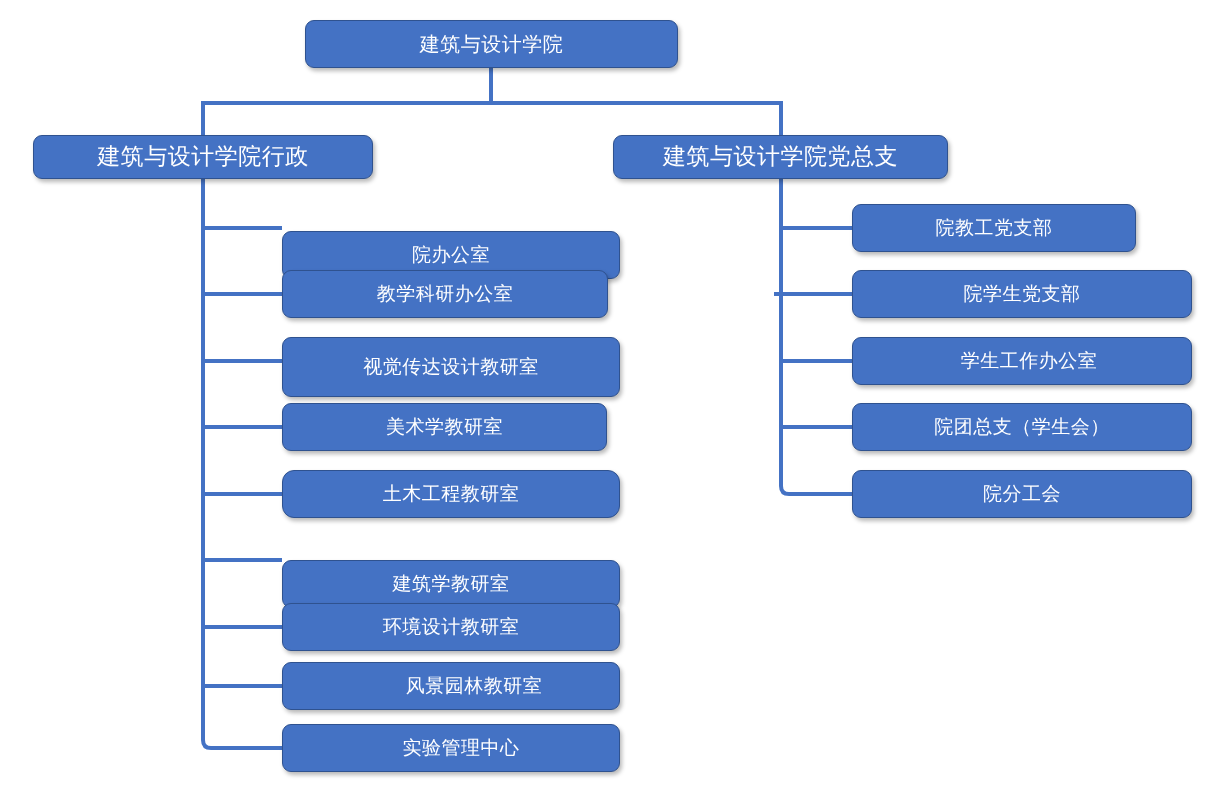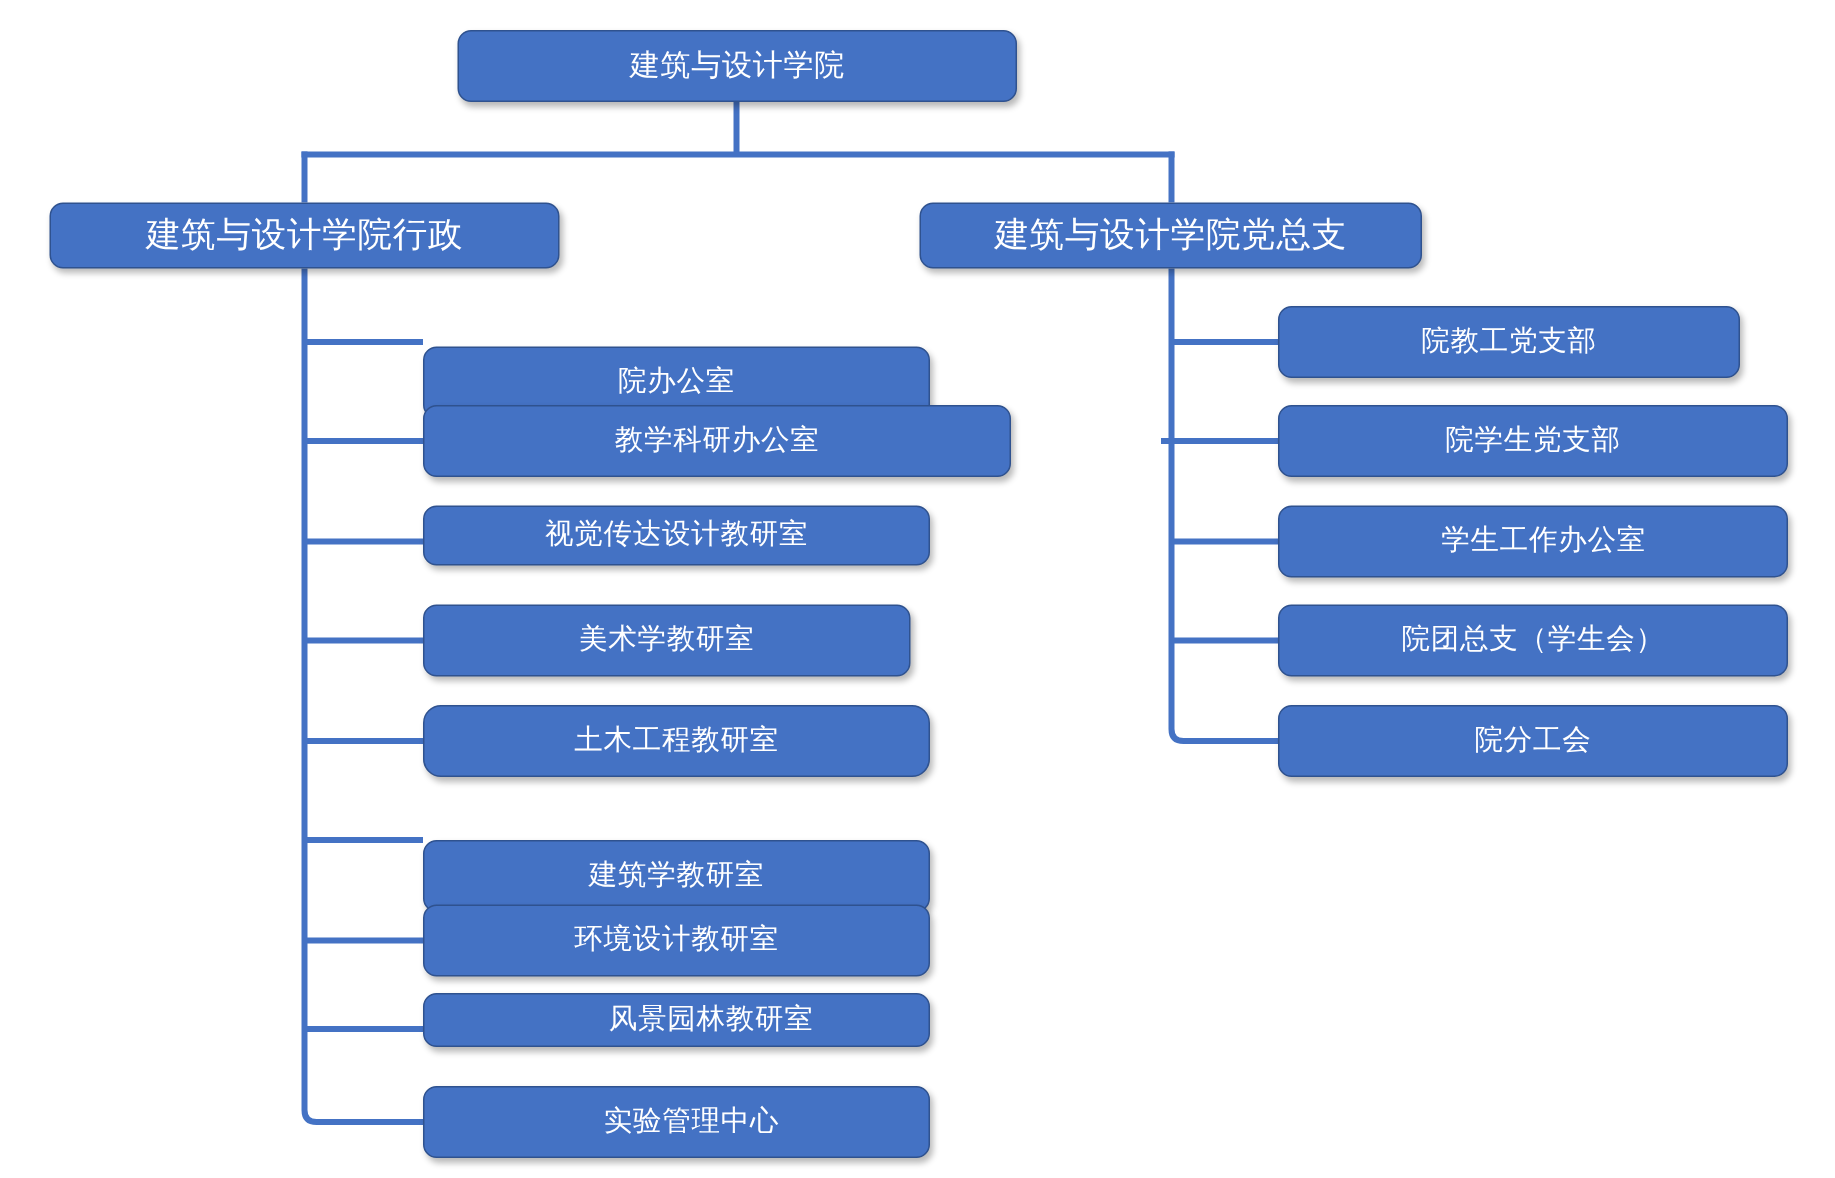--- a/index.html
+++ b/index.html
@@ -91,46 +91,46 @@
     <span>建筑与设计学院行政</span>
   </div>
 
   <div class="node level2" style="left:613px; top:135px; width:335px; height:44px;">
     <span>建筑与设计学院党总支</span>
   </div>
 
   <div class="node leaf" style="left:282px; top:204px; width:338px; height:48px;margin-top:27px;">
     <span>院办公室</span>
   </div>
-  <div class="node leaf" style="left:282px; top:270px; width:392px; height:48px;">
+  <div class="node leaf" style="left:282px; top:270px; width:326px; height:48px;">
     <span>教学科研办公室</span>
   </div>
-  <div class="node leaf" style="left:282px; top:337px; width:338px; height:40px;">
+  <div class="node leaf" style="left:282px; top:337px; width:338px; height:60px;">
     <span>视觉传达设计教研室</span>
   </div>
   <div class="node leaf" style="left:282px; top:403px; width:325px; height:48px;">
     <span>美术学教研室</span>
   </div>
   <div class="node leaf" style="left:282px; top:470px; width:338px; height:48px;border-radius:12px;">
     <span>土木工程教研室</span>
   </div>
   <div class="node leaf" style="left:282px; top:536px; width:338px; height:48px;margin-top:24px;">
     <span>建筑学教研室</span>
   </div>
   <div class="node leaf" style="left:282px; top:603px; width:338px; height:48px;">
     <span>环境设计教研室</span>
   </div>
-  <div class="node leaf" style="left:282px; top:662px; width:338px; height:36px;padding-left:46px;">
+  <div class="node leaf" style="left:282px; top:662px; width:338px; height:48px;padding-left:46px;">
     <span>风景园林教研室</span>
   </div>
   <div class="node leaf" style="left:282px; top:724px; width:338px; height:48px;padding-left:20px;">
     <span>实验管理中心</span>
   </div>
 
-  <div class="node leaf" style="left:852px; top:204px; width:308px; height:48px;">
+  <div class="node leaf" style="left:852px; top:204px; width:284px; height:48px;">
     <span>院教工党支部</span>
   </div>
   <div class="node leaf" style="left:852px; top:270px; width:340px; height:48px;">
     <span>院学生党支部</span>
   </div>
   <div class="node leaf" style="left:852px; top:337px; width:340px; height:48px;padding-left:14px;">
     <span>学生工作办公室</span>
   </div>
   <div class="node leaf" style="left:852px; top:403px; width:340px; height:48px;">
     <span>院团总支（学生会）</span>

